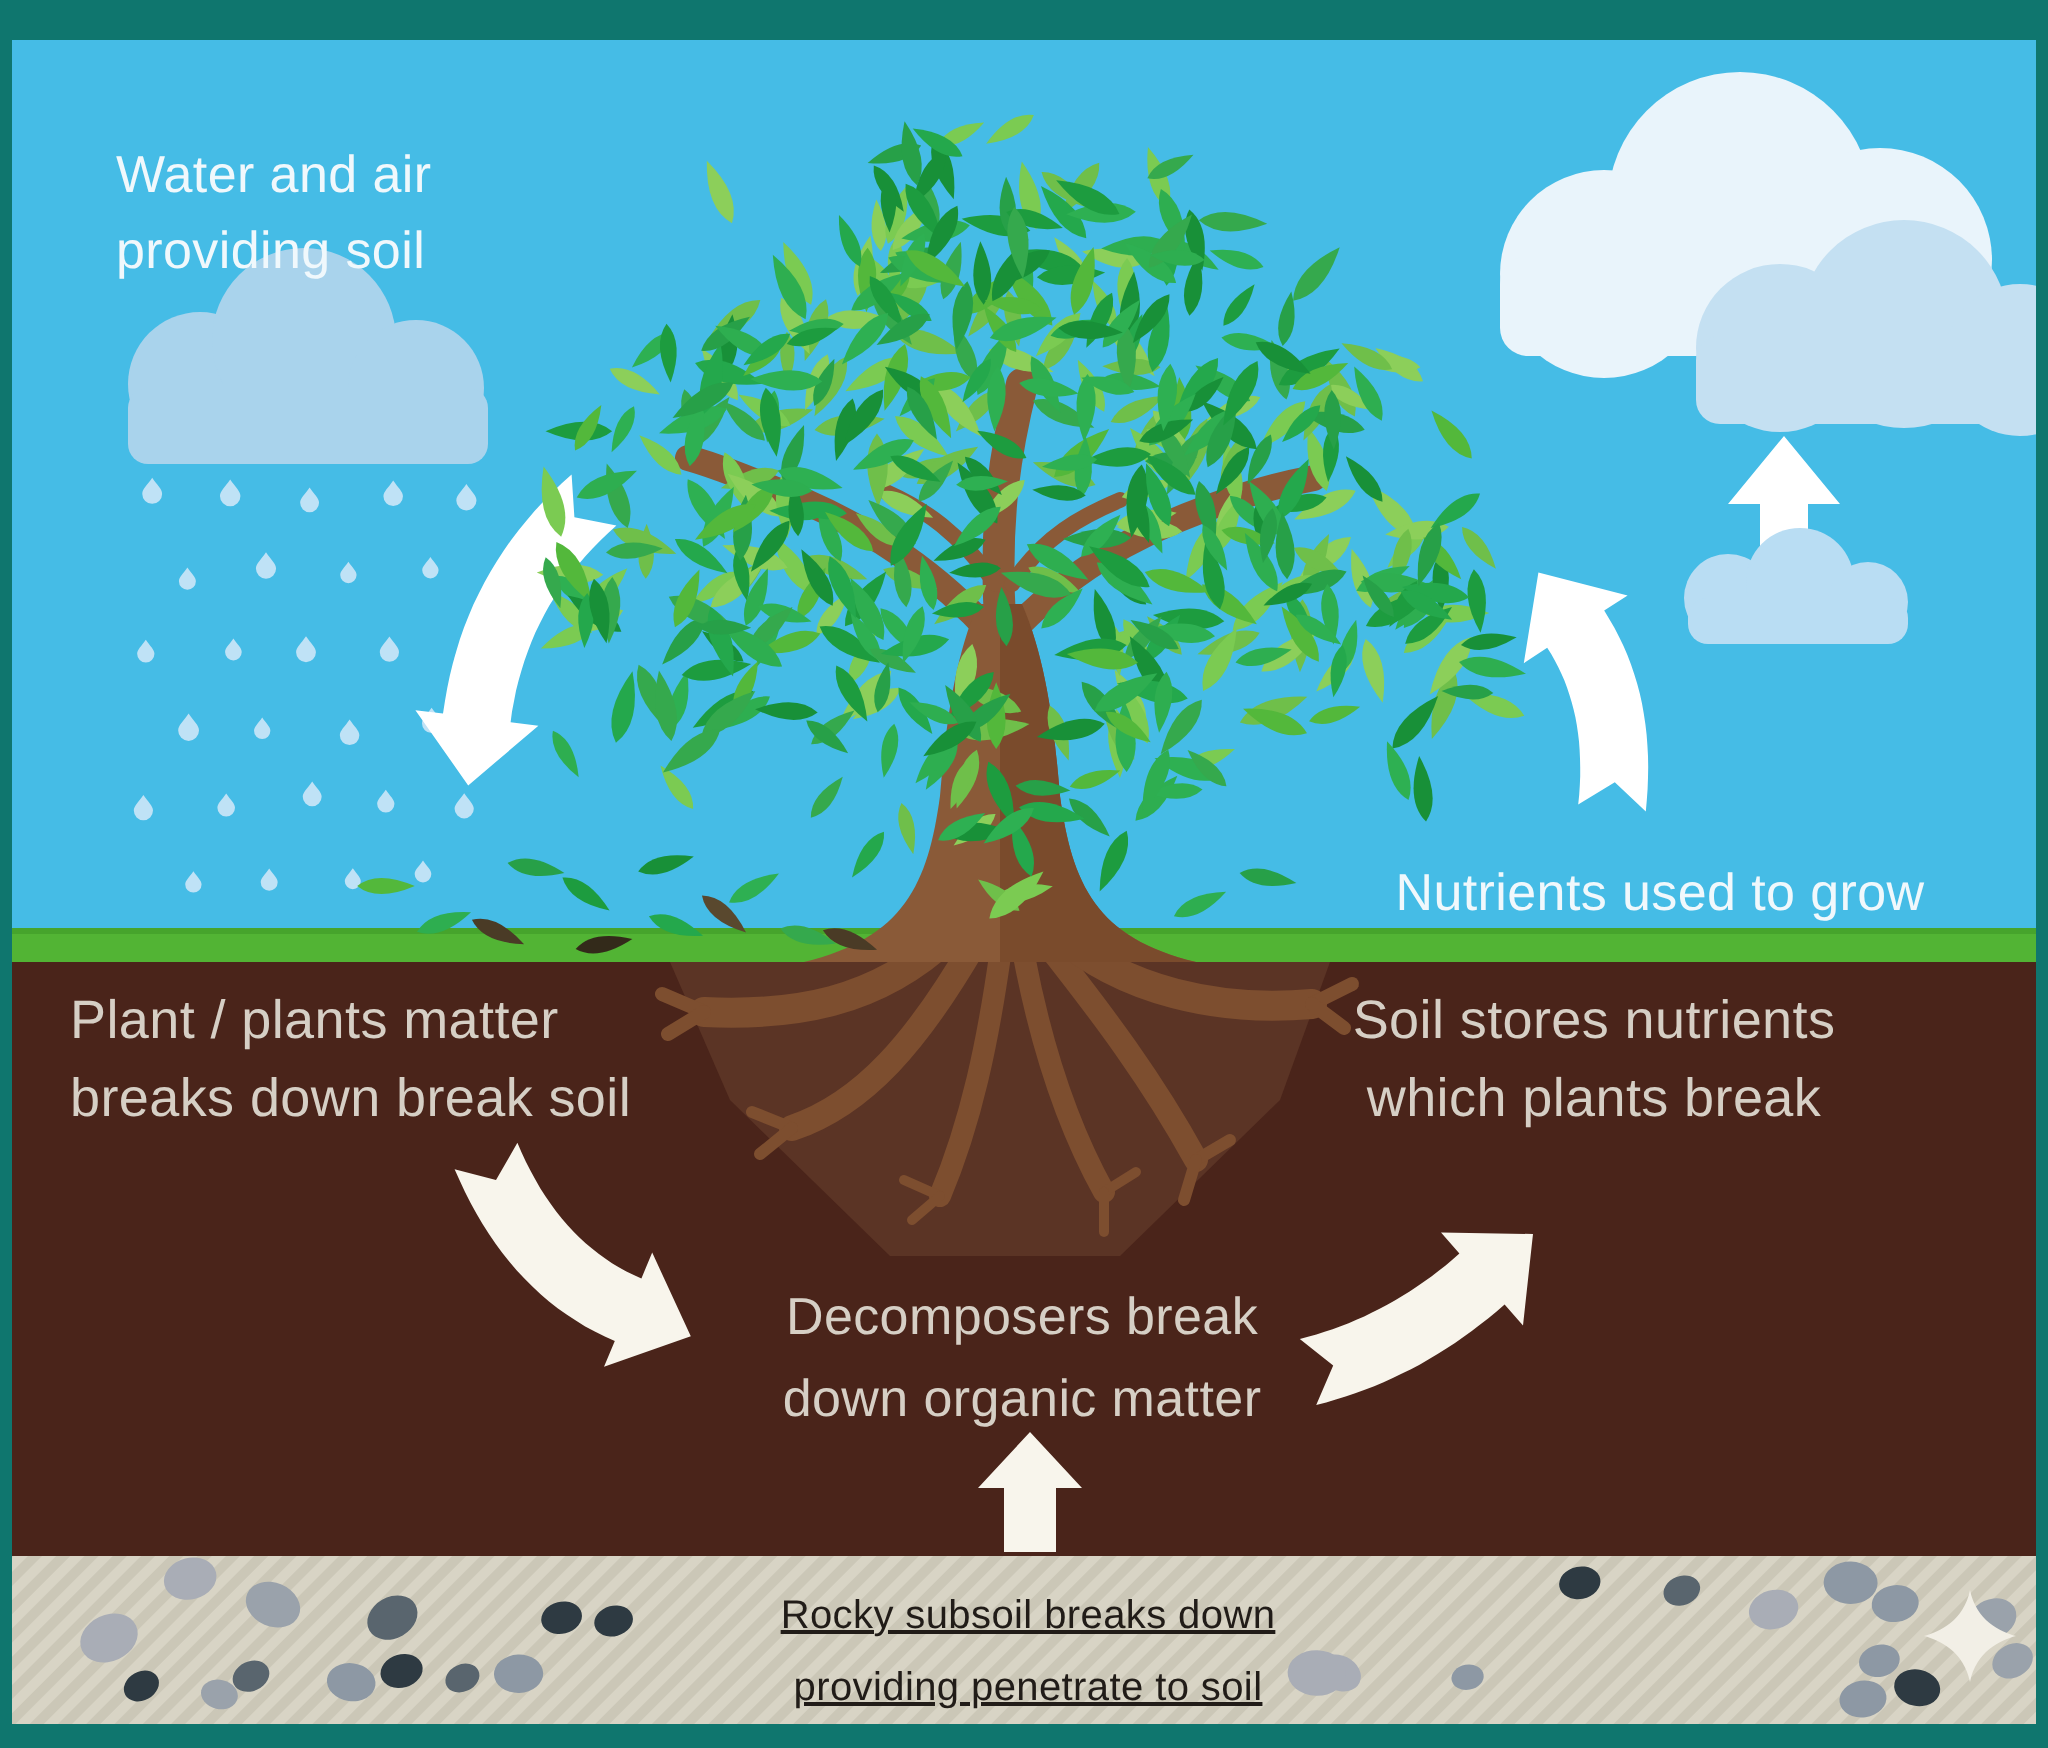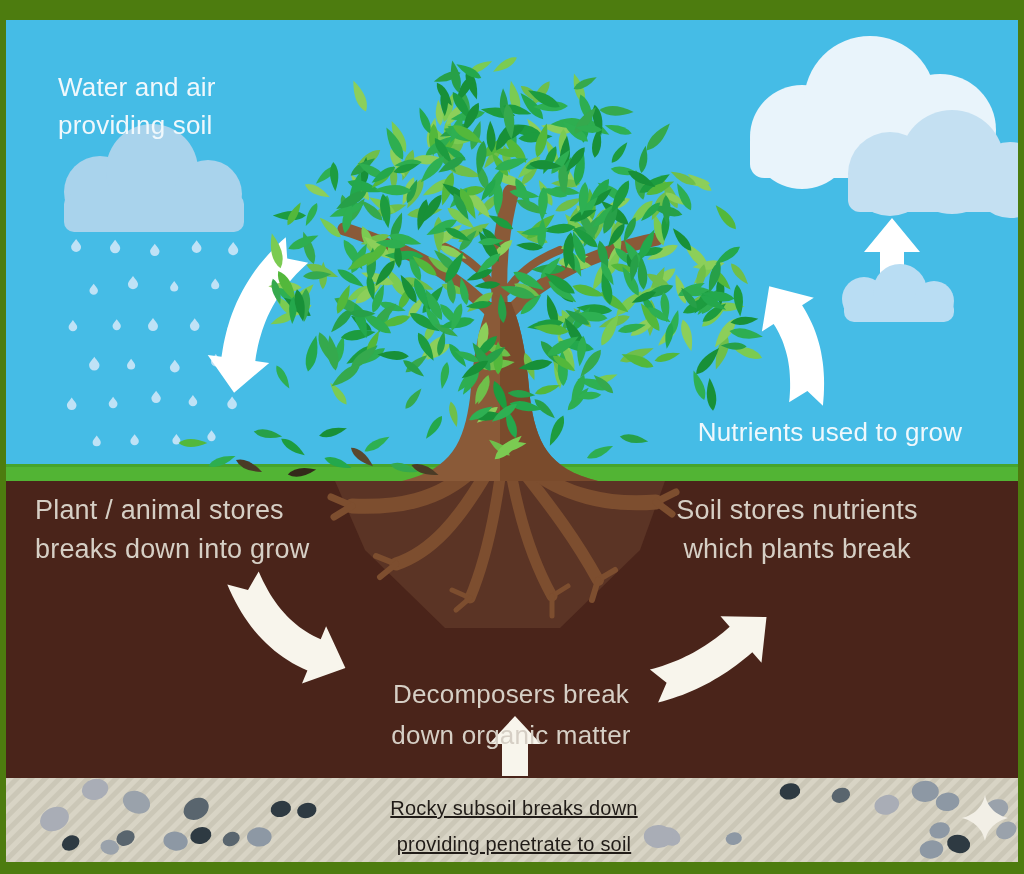--- a/index.html
+++ b/index.html
@@ -1,17 +1,17 @@
 <!DOCTYPE html>
 <html style="--frame: #ffffff; --sky: #45bce6; --grass: #52b434; --grass_dark: #3f9a28; --soil: #4a241a; --root_zone: #5b3425; --subsoil: #d8d4c5; --subsoil_stripe: #cbc7b7; --trunk: #8a5a38; --trunk_shade: #7a4b2c; --root: #7d4e2f; --arrow: #ffffff; --arrow_soil: #f8f5ec; --rain_cloud: #a9d3ec; --cloud_big: #e9f4fb; --cloud_mid: #c4e0f2; --cloud_small: #b9ddf3; --raindrop: #bfe2f6; --text_sky: #f0f8fc; --text_soil: #d6cfc5; --text_dark: #211c18; --sparkle: #f2efe6;"><head>
 <meta charset="utf-8">
 <style>
   html,body{margin:0;padding:0;background:#ffffff;}
   .stage{
-    position:relative;width:1024px;height:874px;background:#4d7c0f;overflow:hidden;
+    position:relative;width:1024px;height:874px;background:#0f766e;overflow:hidden;
     font-family:"Liberation Sans",sans-serif;
   }
   svg.scene{position:absolute;left:0;top:0;}
   
   .sky{fill:var(--sky,#45bce6);}
   .cloud-rain{fill:var(--rain_cloud,#a9d3ec);}
   .cloud-big{fill:var(--cloud_big,#e9f4fb);}
   .cloud-mid{fill:var(--cloud_mid,#c4e0f2);}
   .cloud-small{fill:var(--cloud_small,#b9ddf3);}
   .arrow{fill:var(--arrow,#ffffff);}
@@ -702,35 +702,35 @@
       <path class="sparkle" d="M 985,795 C 988,810 1000,816 1008,818 C 1000,820 988,826 985,841
                C 982,826 970,820 962,818 C 970,816 982,810 985,795 Z"></path>
     </g>
   </svg>
 
   <div class="label lbl-sky" style="left:58px;top:68px;">
     <span>Water and air</span>
     <span>providing soil</span>
   </div>
 
-  <div class="label lbl-sky center" style="left:680px;top:413px;width:300px;">
+  <div class="label lbl-sky center" style="left:680px;top:427px;width:300px;">
     <span>Nutrients used to grow</span>
   </div>
 
   <div class="label lbl-soil" style="left:35px;top:491px;">
-    <span>Plant / animal stores</span>
-    <span>breaks down into grow</span>
+    <span>Plant / plants matter</span>
+    <span>breaks down break soil</span>
   </div>
 
   <div class="label lbl-soil center" style="left:647px;top:491px;width:300px;">
     <span>Soil stores nutrients</span>
     <span>which plants break</span>
   </div>
 
-  <div class="label lbl-soil-c center" style="left:361px;top:674px;width:300px;">
+  <div class="label lbl-soil-c center" style="left:361px;top:638px;width:300px;">
     <span>Decomposers break</span>
     <span>down organic matter</span>
   </div>
 
   <div class="label lbl-dark center" style="left:314px;top:790px;width:400px;">
     <span>Rocky subsoil breaks down</span>
     <span>providing penetrate to soil</span>
   </div>
 
 </div>

